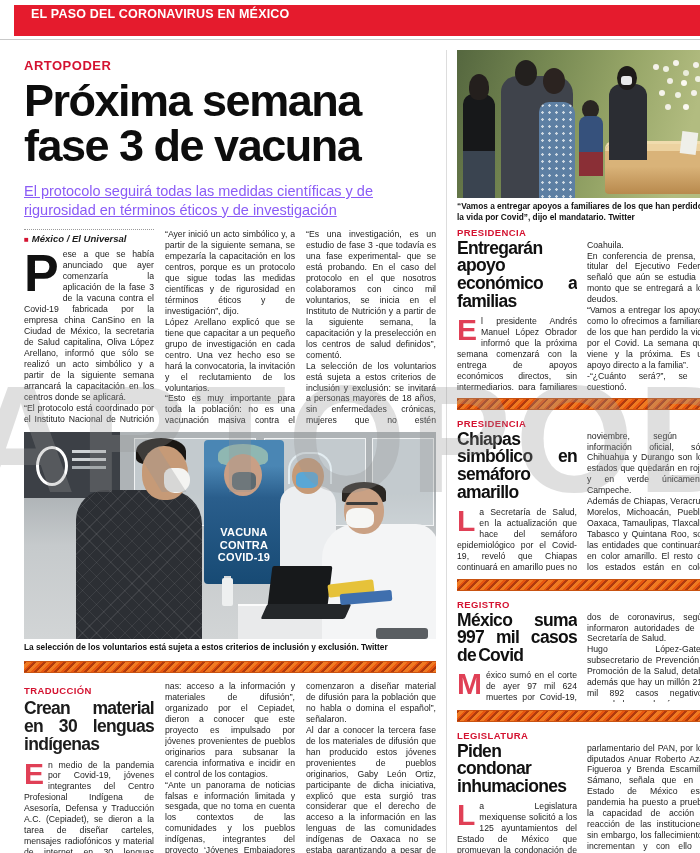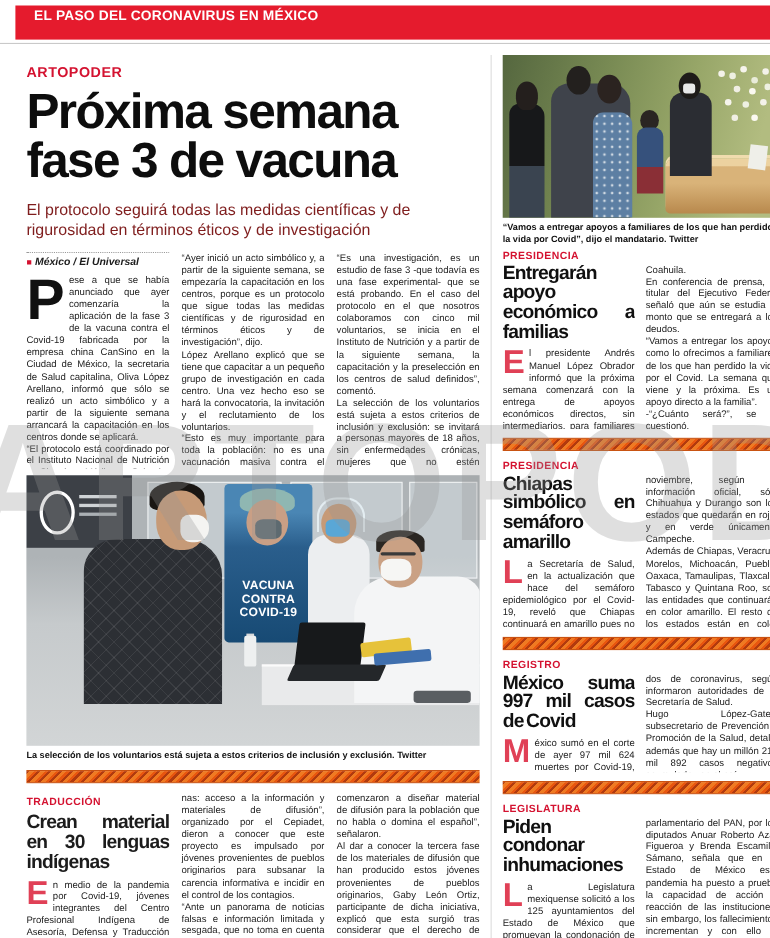--- a/index.html
+++ b/index.html
@@ -10,21 +10,21 @@
           font-weight:bold;font-size:12.5px;line-height:19px;padding-left:17px;letter-spacing:.2px;}
   .toprule{height:1px;background:#c9c9c9;margin:3px 0 0 0;}
   
   .grid{display:flex;padding:10px 14px 0 24px;}
   .leftcol{width:412px;padding-right:10px;}
   .rightcol{width:250px;border-left:1px solid #ddd;padding-left:10px;}
   
   .kicker{color:#d41230;font-weight:bold;font-size:13px;letter-spacing:.5px;margin:8px 0 6px 0;}
   .headline{font-weight:bold;font-size:45px;line-height:.99;letter-spacing:-1.5px;
             color:#0d0d0d;white-space:pre-line;margin-bottom:14px;}
-  .deck{font-size:14.5px;line-height:1.28;color:#7f1d1d;margin-bottom:10px;width:390px;}
+  .deck{font-size:14.5px;line-height:1.28;color:#8b5cf6;margin-bottom:10px;width:390px;text-decoration:underline;}
   
   .cols{display:flex;gap:11px;}
   .col{flex:1;font-size:8.7px;line-height:1.26;text-align:justify;overflow:hidden;}
   .story-col{height:197px;}
   .byline{border-top:1px dotted #999;padding-top:3px;font-size:9.5px;font-weight:bold;margin-bottom:4px;font-style:italic;}
   .byline .sq{color:#d41230;font-size:8px;margin-right:3px;}
   .bodytext{white-space:pre-line;}
   .dropcap{float:left;font-weight:bold;font-size:52px;line-height:.78;padding:4px 4px 0 0;color:#111;}
   .dropcap.red{color:#e04056;font-size:30px;line-height:.8;padding:2px 4px 0 0;}
   
@@ -62,21 +62,21 @@
   .pt-p2b{position:absolute;left:82px;top:52px;width:36px;height:96px;background:#5d7fa3;border-radius:10px 12px 0 0;
           background-image:radial-gradient(#cfd9e2 1px,transparent 1.5px);background-size:7px 7px;}
   .pt-p2h1{position:absolute;left:58px;top:10px;width:22px;height:26px;background:#23201e;border-radius:50%;}
   .pt-p2h2{position:absolute;left:86px;top:18px;width:22px;height:26px;background:#2b2320;border-radius:50%;}
   .pt-p3{position:absolute;left:122px;top:66px;width:24px;height:60px;background:linear-gradient(#36517c 0 60%,#8a2f36 60%);border-radius:8px 8px 0 0;}
   .pt-p3h{position:absolute;left:125px;top:50px;width:17px;height:19px;background:#2a2522;border-radius:50%;}
   .pt-p4{position:absolute;left:152px;top:34px;width:38px;height:76px;background:#2b2d33;border-radius:12px 12px 0 0;}
   .pt-p4h{position:absolute;left:160px;top:16px;width:20px;height:24px;background:#1e1b19;border-radius:50%;}
   .pt-p4m{position:absolute;left:164px;top:26px;width:11px;height:9px;background:#e8e8e8;border-radius:3px;}
   
-  .photo-mid{position:relative;width:412px;height:246px;overflow:hidden;margin-top:6px;
+  .photo-mid{position:relative;width:412px;height:207px;overflow:hidden;margin-top:6px;
              background:linear-gradient(#aeb3b6 0 30%,#c6cacc 55%,#d2d5d6);}
   .pm-glass{position:absolute;top:6px;height:86px;background:rgba(222,230,234,.45);border:1px solid rgba(255,255,255,.75);}
   .pm-logo{position:absolute;left:0;top:0;width:96px;height:66px;background:#3c4046;}
   .pm-logo .ring{position:absolute;left:12px;top:14px;width:26px;height:34px;border:3px solid #fff;border-radius:50%;
                  color:#fff;font-size:1px;}
   .pm-logo .tx{position:absolute;left:48px;top:18px;width:34px;height:3px;background:#cfd3d6;box-shadow:0 8px 0 #cfd3d6,0 16px 0 #aab0b4;}
   .pm-man{position:absolute;left:52px;top:58px;width:126px;height:150px;background:#2c2f34;border-radius:30px 34px 0 0;
           background-image:repeating-linear-gradient(45deg,transparent 0 9px,rgba(255,255,255,.07) 9px 10px),
                            repeating-linear-gradient(-45deg,transparent 0 9px,rgba(255,255,255,.08) 9px 10px);}
   .pm-man-head{position:absolute;left:118px;top:14px;width:46px;height:54px;background:#c69a77;border-radius:46% 50% 44% 46%;}

